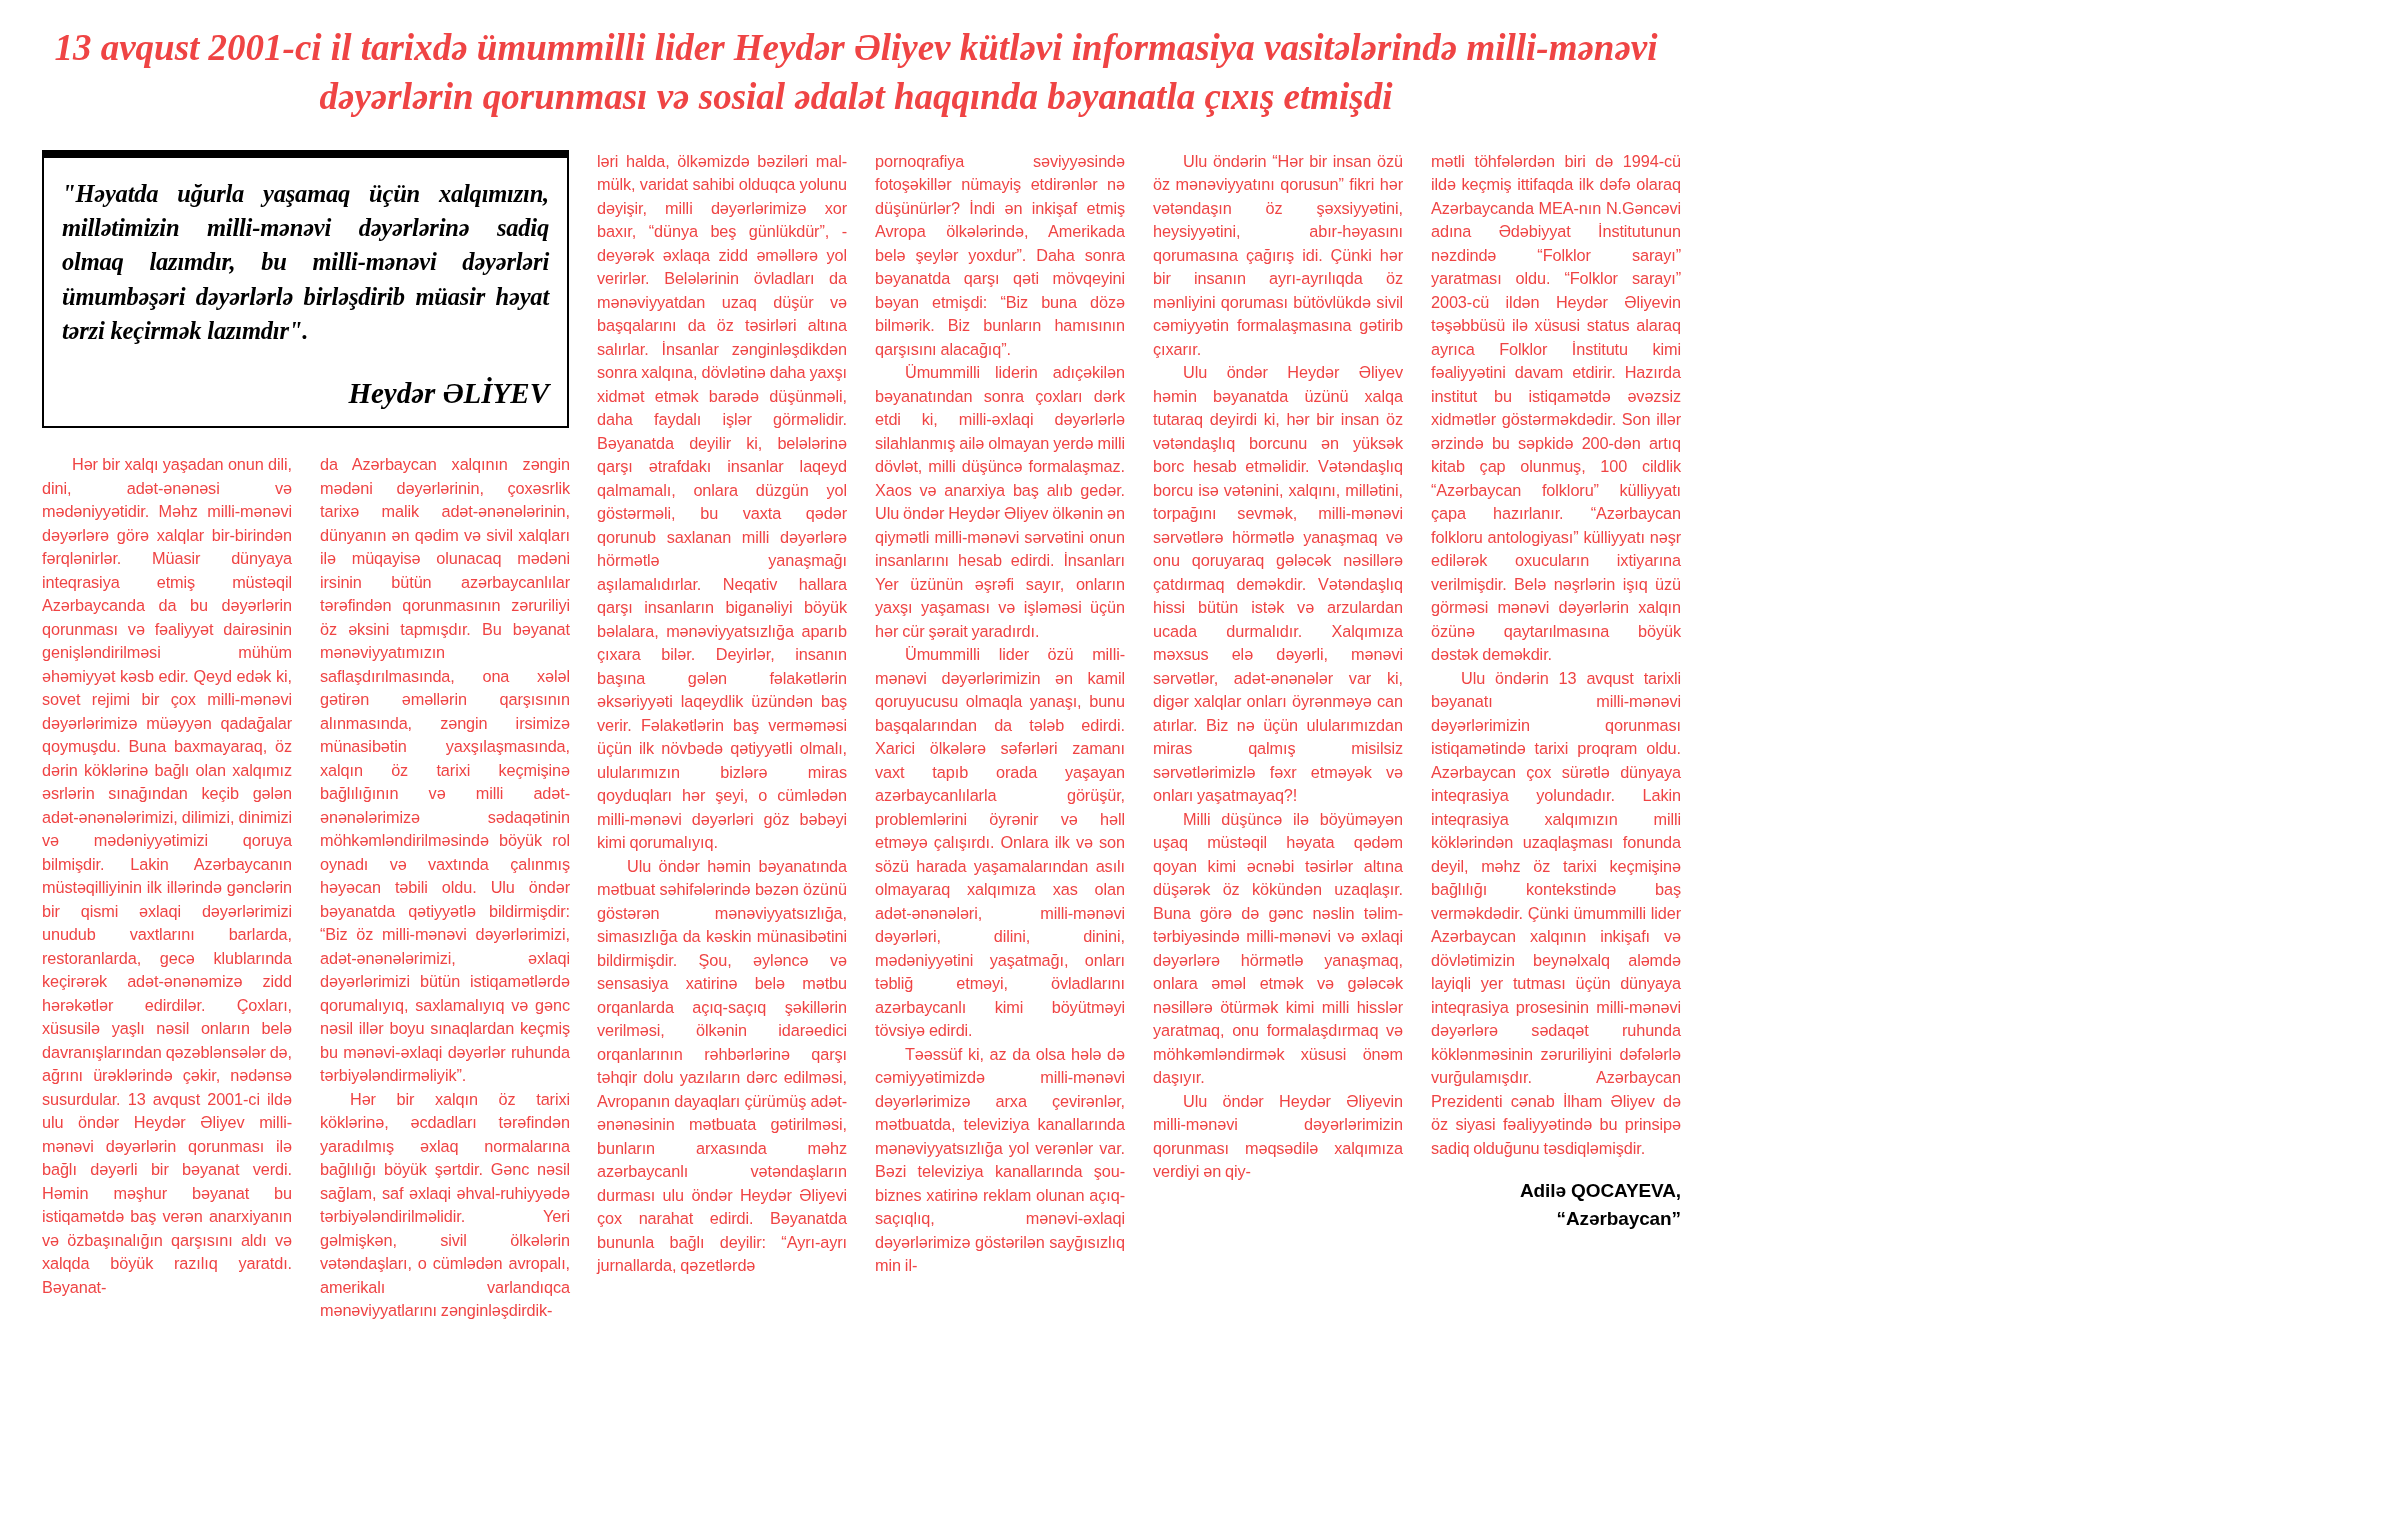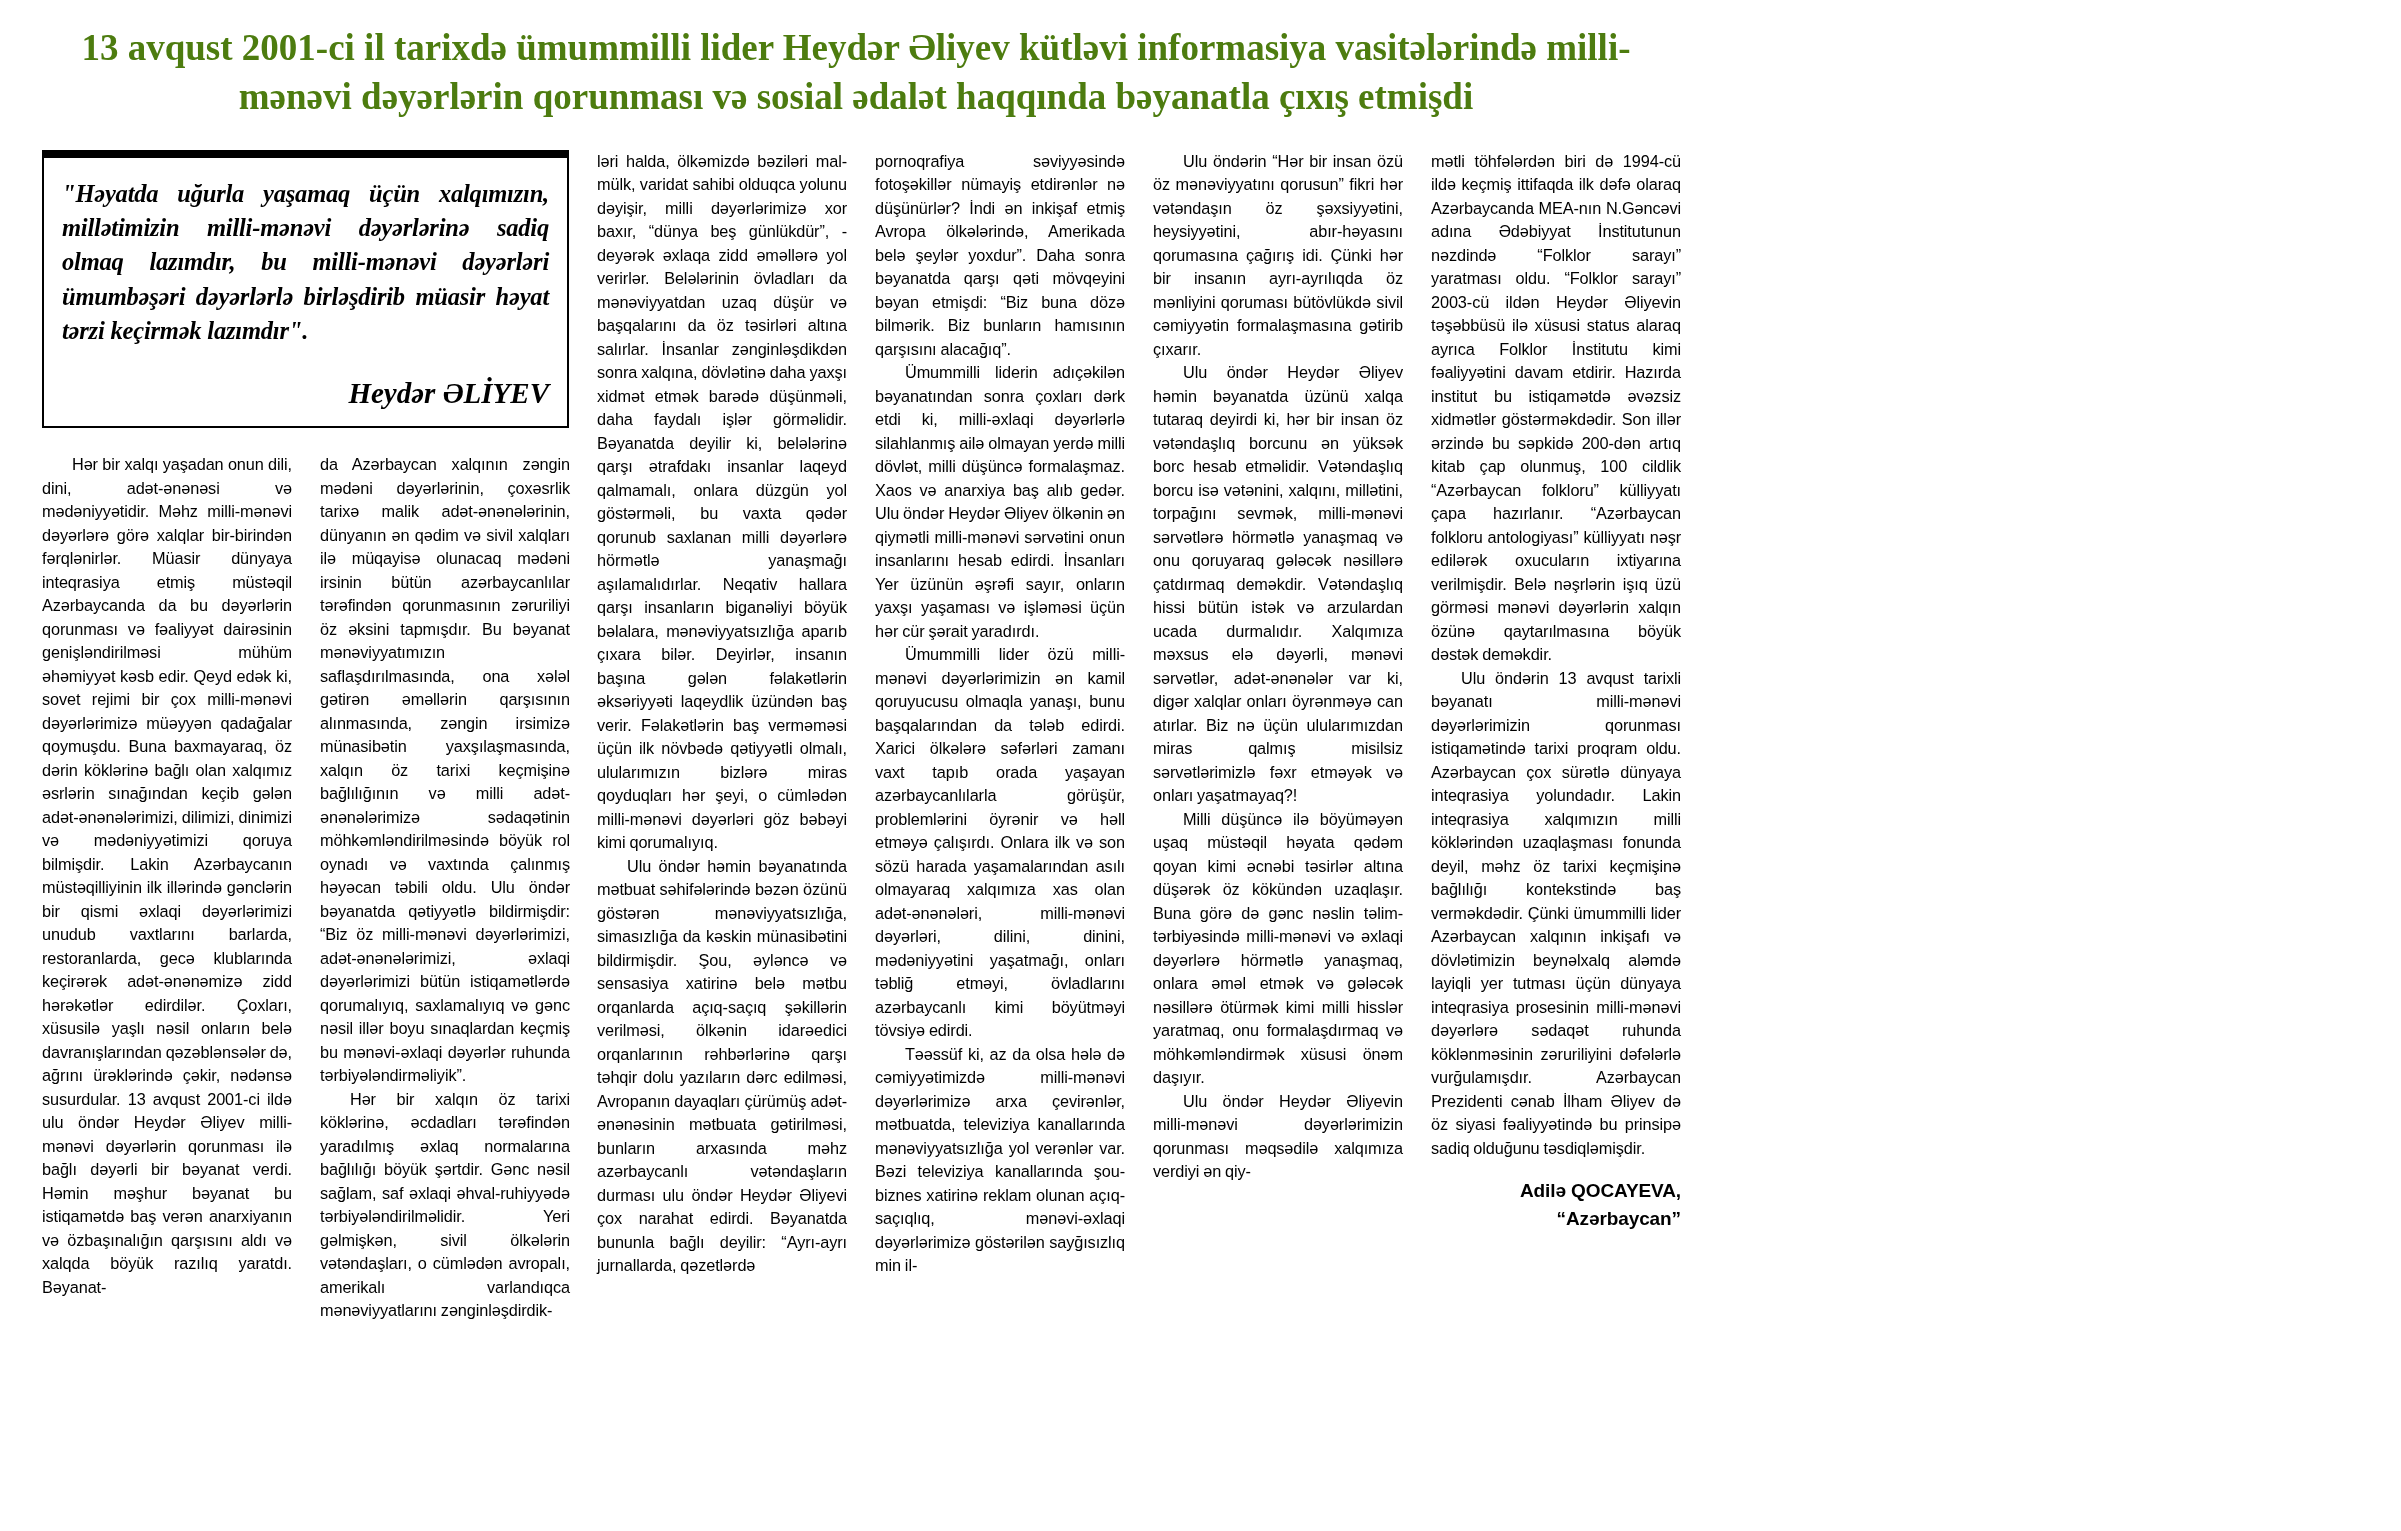--- a/index.html
+++ b/index.html
@@ -27,46 +27,47 @@
     letter-spacing: -3.8px;
     white-space: nowrap;
     width: max-content;
     margin: 0 auto;
     transform: scale(0.76, 1.08);
     transform-origin: center center;
   }
   
   .subtitle {
     font-family: "Liberation Serif", serif;
+    font-style: italic;
     font-weight: bold;
     font-size: 37px;
     line-height: 1.32;
     text-align: center;
     margin: 17.3px auto 0 auto;
     width: 1628px;
-    color: #4d7c0f;
+    color: #ef4444;
   }
   
   .band {
     display: flex;
     gap: 28px;
     margin-top: 28px;
     align-items: flex-start;
   }
   .left-group { width: 527px; flex: none; }
   .two-cols { display: flex; gap: 28px; margin-top: 25px; }
   .col { width: 250px; flex: none; }
   .col p.para {
     margin: 0;
     font-size: 16.3px;
     line-height: 23.5px;
     letter-spacing: -0.1px;
     word-spacing: -0.5px;
     text-align: justify;
-    color: #000000;
+    color: #ef4444;
   }
   .col p.para.ind { text-indent: 30px; }
   
   .quote-box {
     border: 2.9px solid #000;
     border-top-width: 8.6px;
     padding: 19px 18px 16.3px 18px;
     background: #fff;
   }
   .quote-text {

